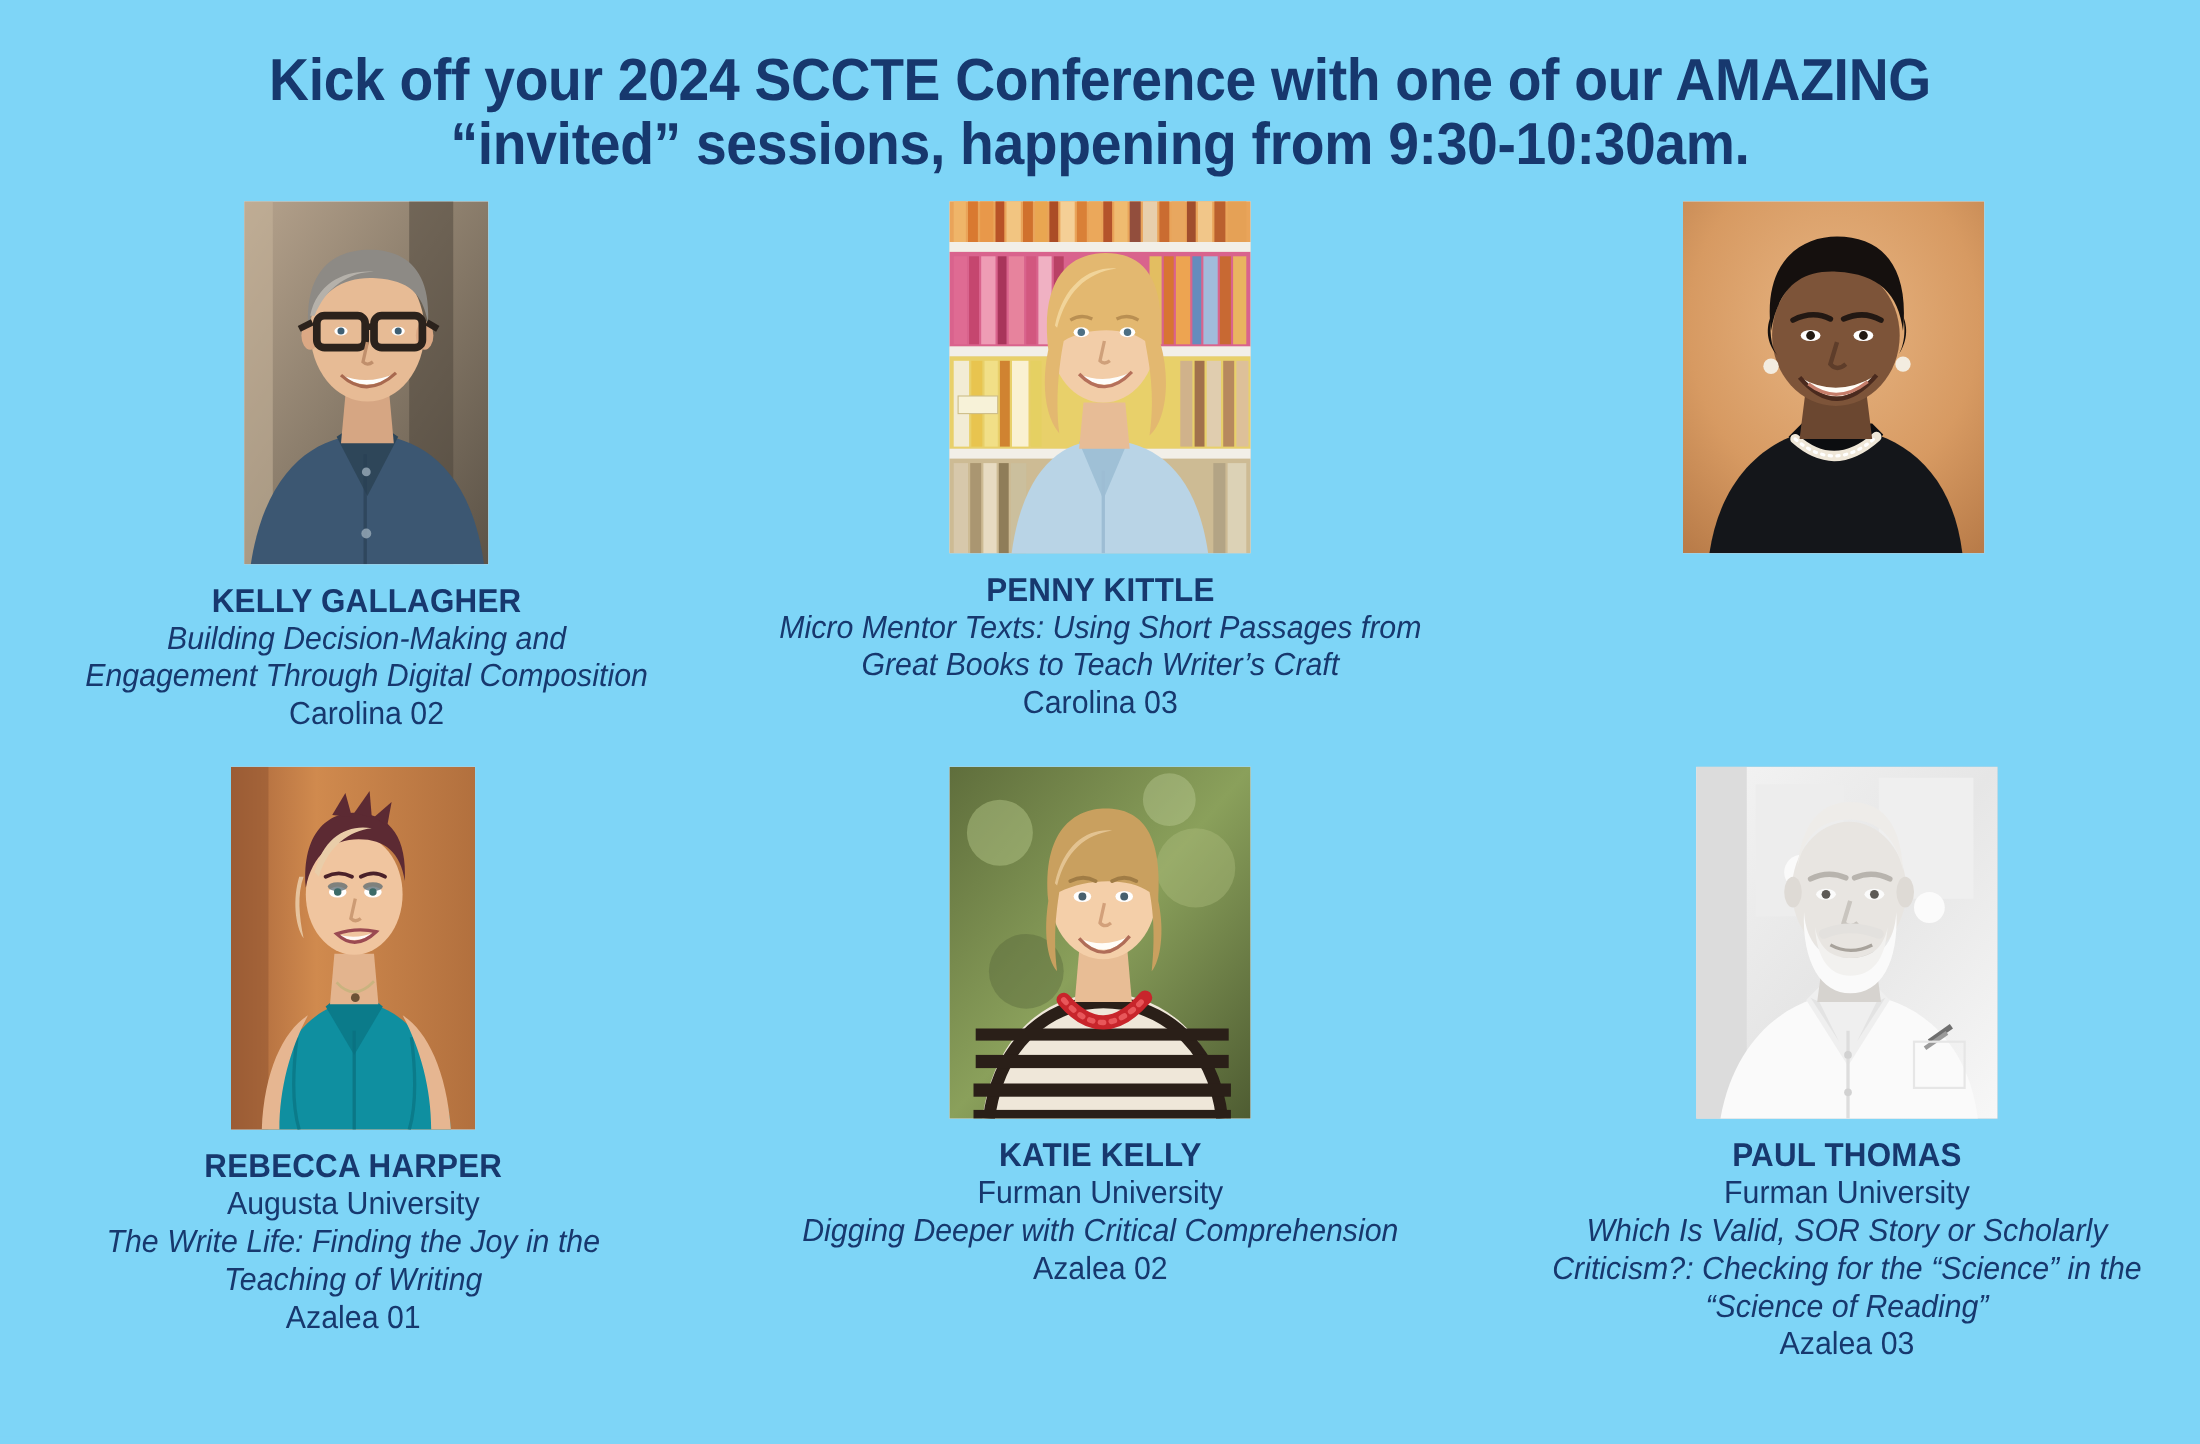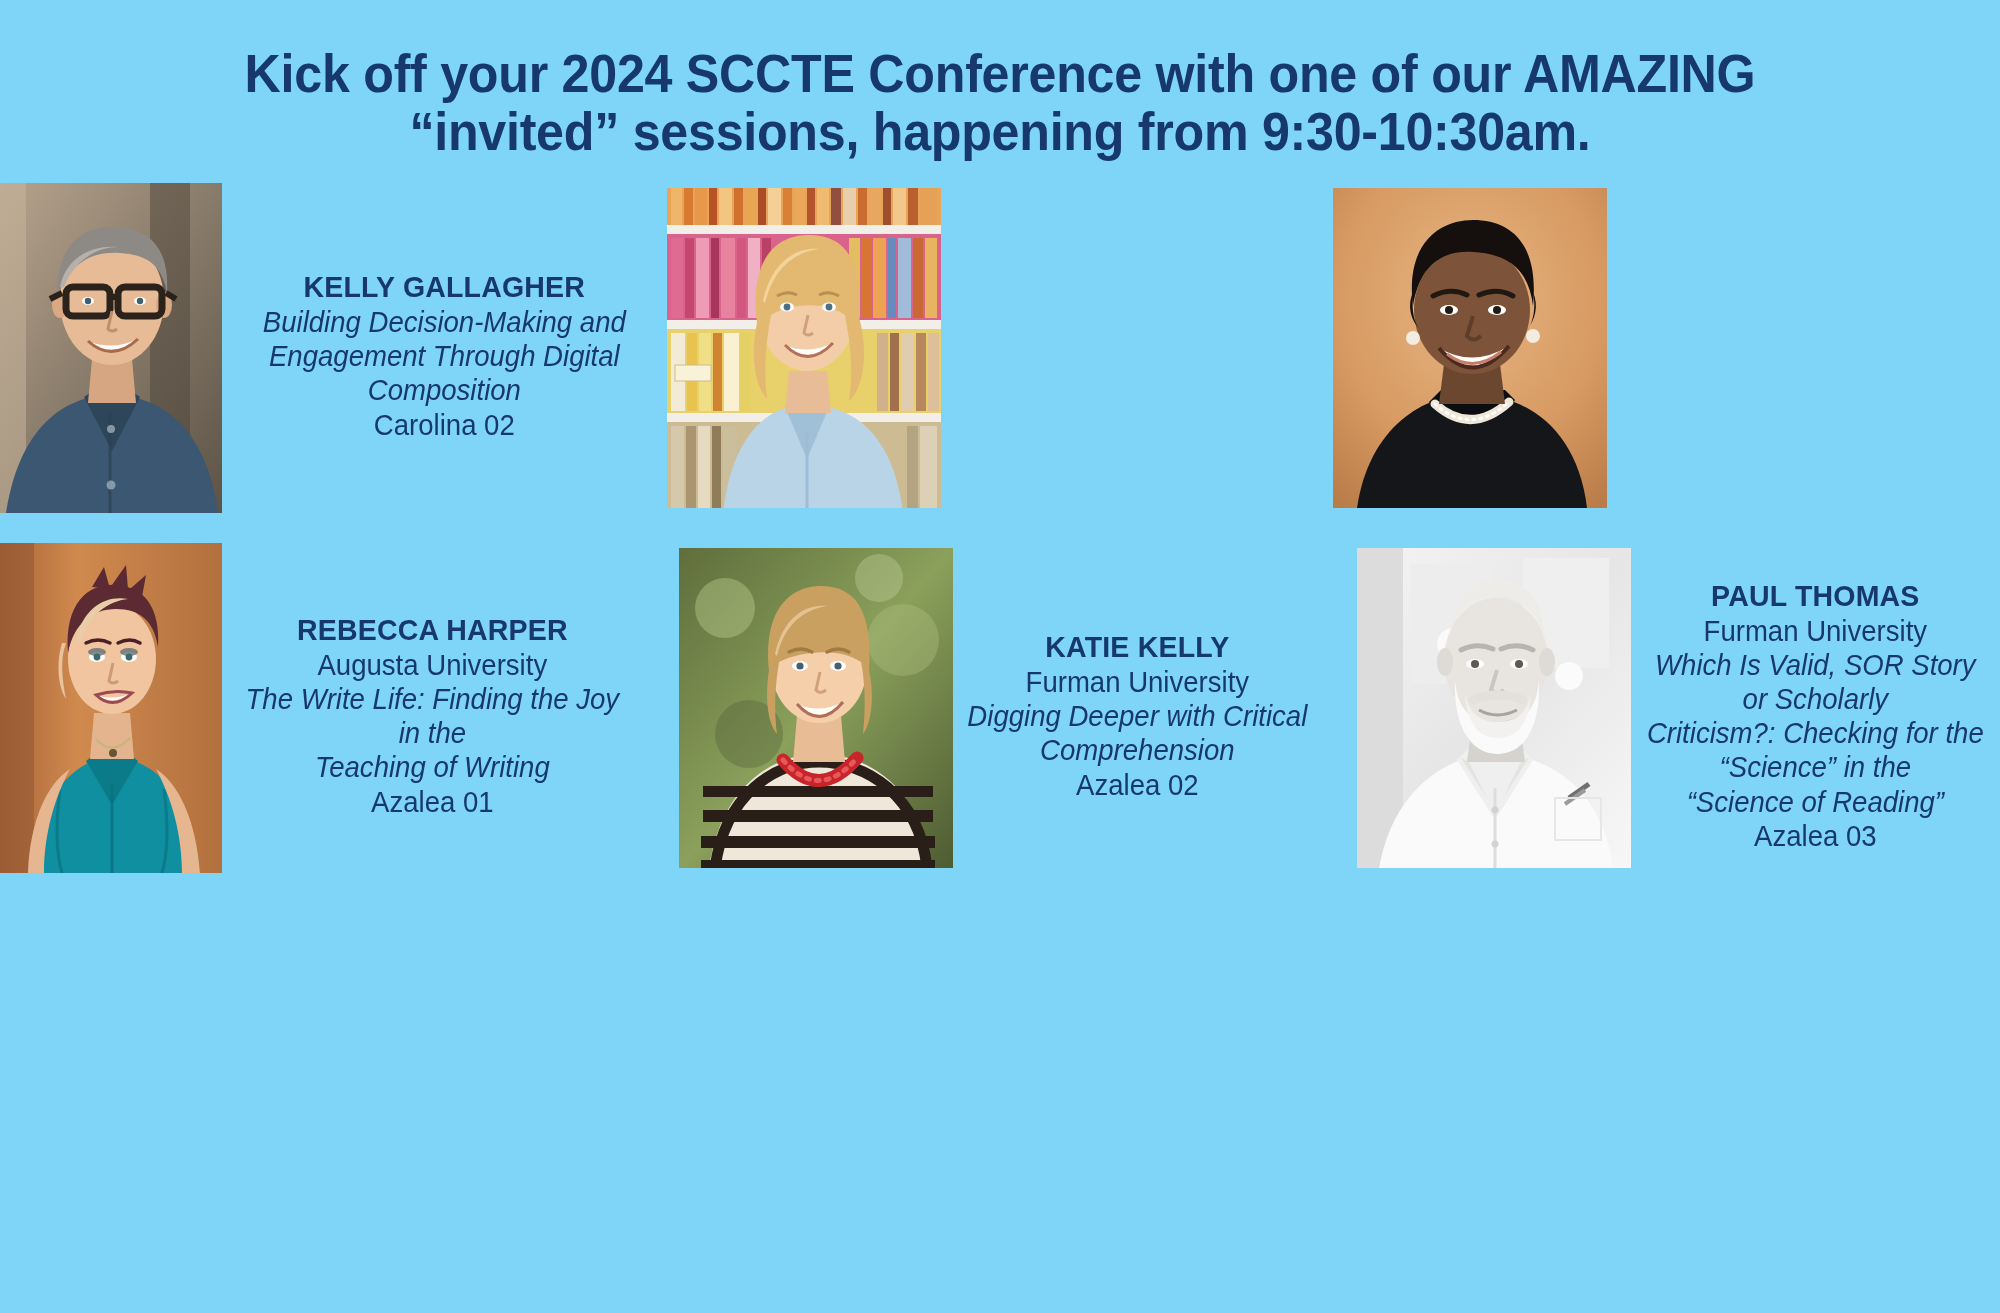--- a/index.html
+++ b/index.html
@@ -47,21 +47,21 @@
     width: 2000px;
     margin-top: 22px;
   }
   .row {
     display: flex;
     width: 2000px;
   }
   .cell {
     width: 666.66px;
     display: flex;
-    flex-direction: row;
+    flex-direction: column;
     align-items: center;
   }
 
   .photo-frame {
     width: 222px;
     height: 330px;
     overflow: hidden;
     background: #d8d8d8;
     flex: 0 0 auto;
   }
@@ -271,20 +271,26 @@
             <circle cx="162" cy="124" r="3.4" fill="#4d6f84"></circle>
             <path d="M110 113 Q120 107 130 112" stroke="#b98f52" stroke-width="3" fill="none"></path>
             <path d="M152 112 Q162 107 172 113" stroke="#b98f52" stroke-width="3" fill="none"></path>
 
             <path d="M141 132 L137 150 Q141 154 146 150" fill="none" stroke="#cfa07a" stroke-width="3"></path>
 
             <path d="M118 162 Q141 182 166 160 Q141 172 118 162 Z" fill="#fdfdfb"></path>
             <path d="M118 162 Q141 186 166 160" fill="none" stroke="#b5705a" stroke-width="3"></path>
           </svg>
         </div>
+        <div class="caption">
+          <span class="spk-name">PENNY KITTLE</span>
+          <span class="spk-title">Micro Mentor Texts: Using Short Passages from</span>
+          <span class="spk-title">Great Books to Teach Writer’s Craft</span>
+          <span class="spk-room">Carolina 03</span>
+        </div>
       </div>
 
       <div class="cell">
         <div class="photo-frame sq">
           <svg viewBox="0 0 274 320" preserveAspectRatio="xMidYMid slice">
             <defs>
               <radialGradient id="mmbg" cx="50%" cy="35%" r="80%">
                 <stop offset="0%" stop-color="#e7b583"></stop>
                 <stop offset="60%" stop-color="#d79a62"></stop>
                 <stop offset="100%" stop-color="#b97c49"></stop>

